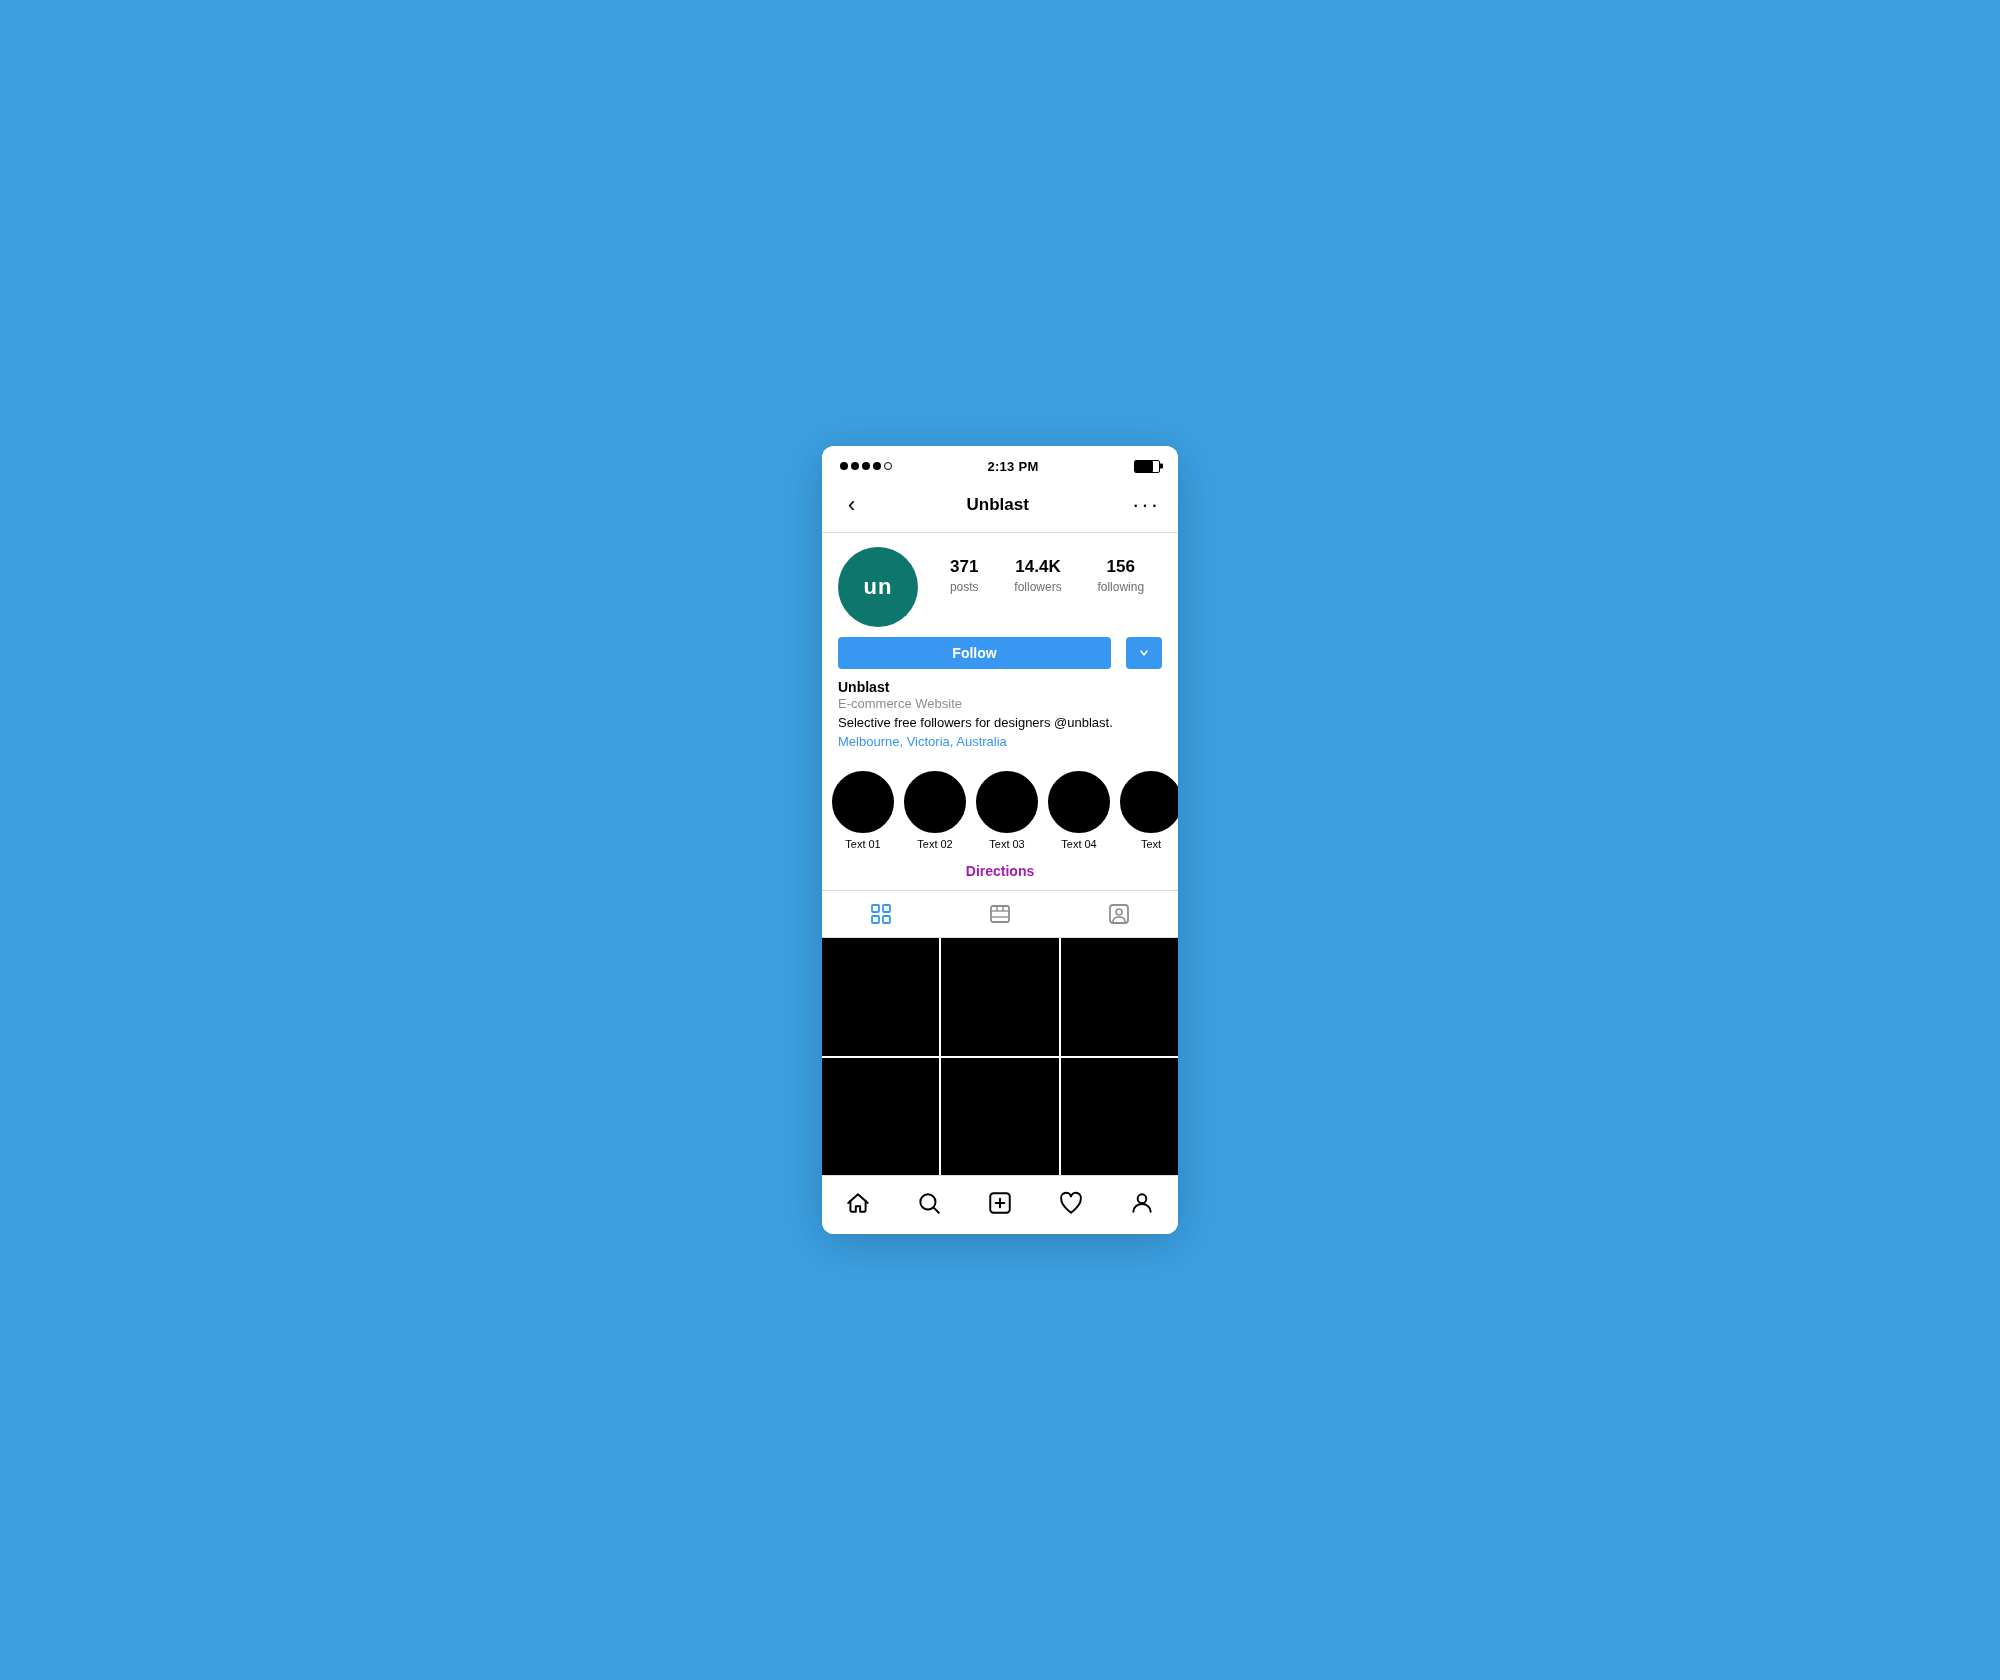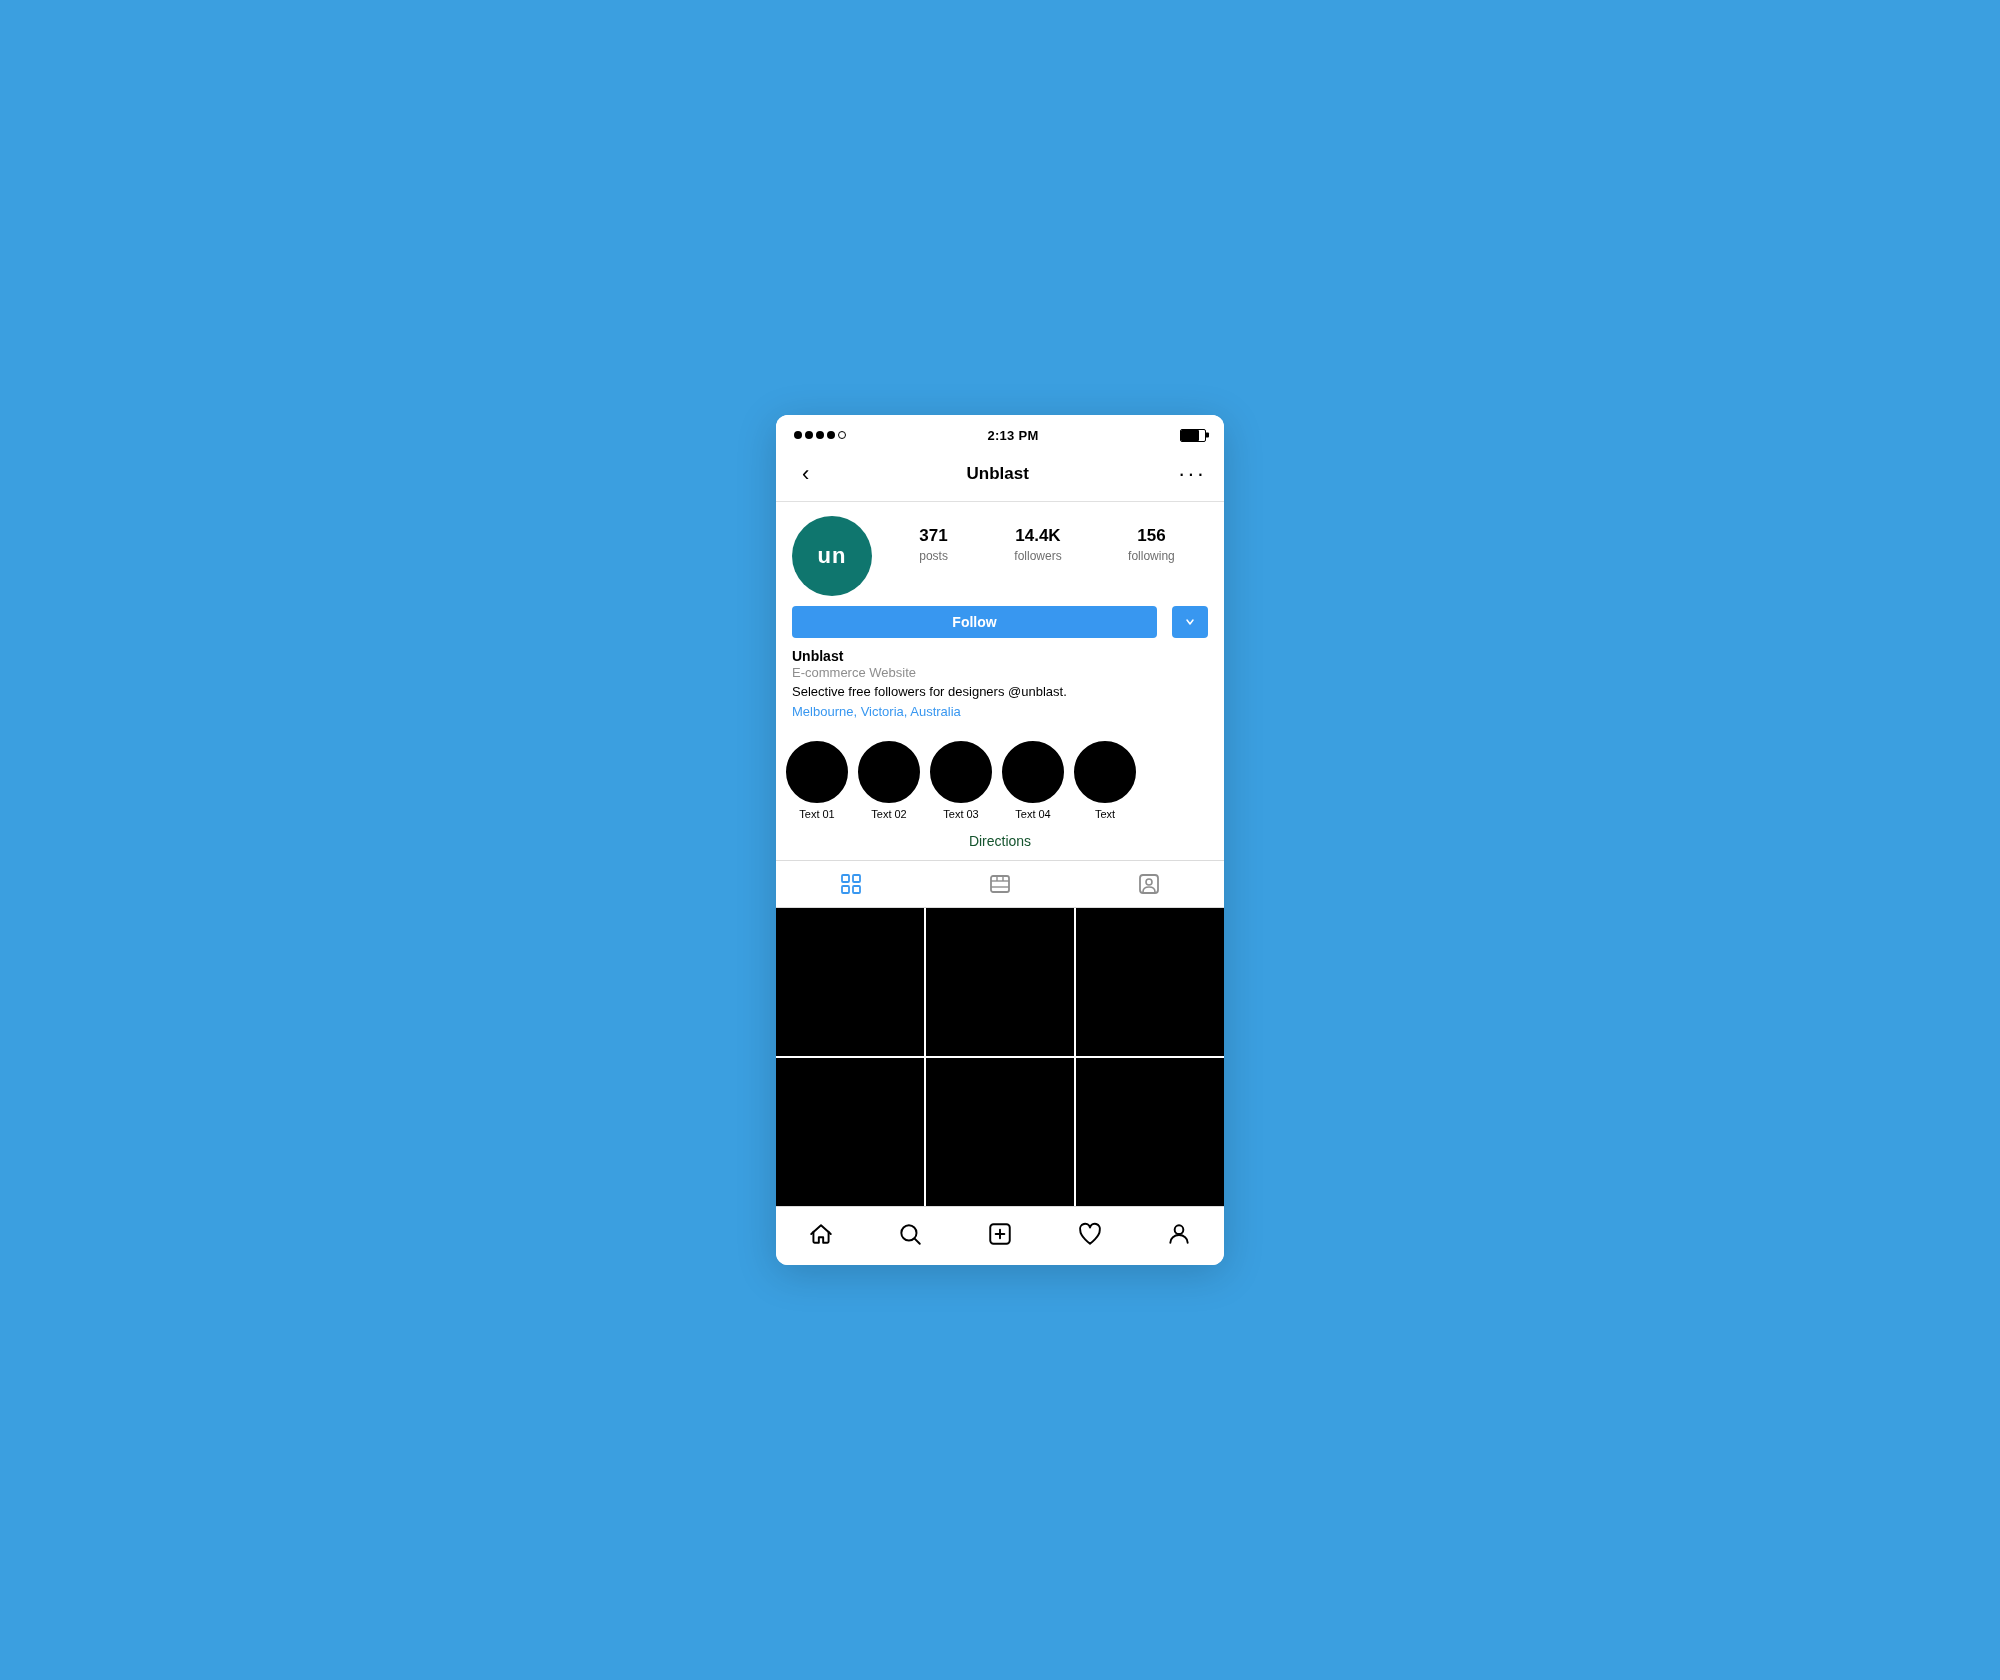--- a/index.html
+++ b/index.html
@@ -8,21 +8,21 @@
       width: 2000px;
       height: 1680px;
       background-color: #3b9fe0;
       display: flex;
       align-items: center;
       justify-content: center;
       font-family: -apple-system, BlinkMacSystemFont, 'Helvetica Neue', Arial, sans-serif;
     }
 
     .phone-container {
-      width: 448px;
+      width: 356px;
       background: #ffffff;
       border-radius: 12px;
       overflow: hidden;
       box-shadow: 0 8px 40px rgba(0,0,0,0.18);
     }
 
     
     .status-bar {
       background: #ffffff;
       display: flex;
@@ -242,22 +242,22 @@
     }
 
     
     .directions-bar {
       text-align: center;
       padding: 12px 0 10px 0;
       border-bottom: 1px solid #dbdbdb;
     }
     .directions-link {
       font-size: 14px;
-      color: #14532d;
-      font-weight: 400;
+      color: #a21caf;
+      font-weight: 700;
     }
 
     
     .content-tabs {
       display: flex;
       border-bottom: 1px solid #dbdbdb;
       background: #fff;
     }
     .content-tab {
       flex: 1;

